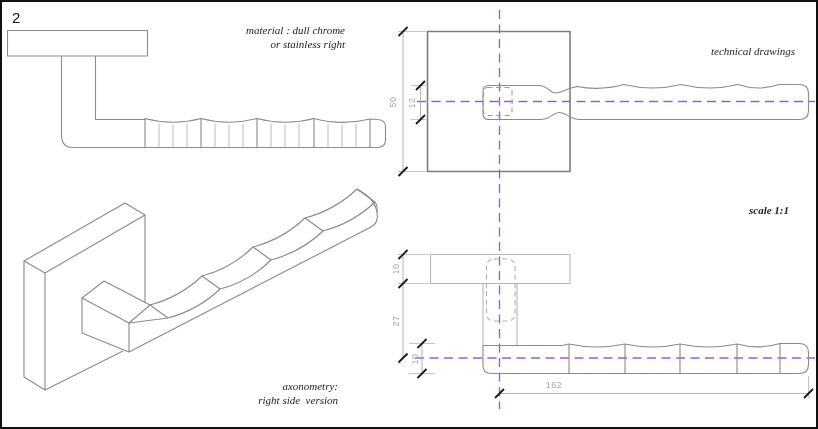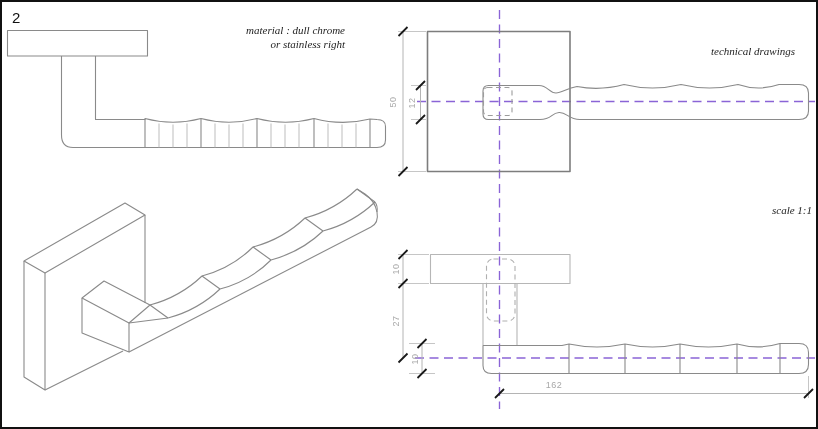--- a/index.html
+++ b/index.html
@@ -42,21 +42,21 @@
     position:absolute;
     font-family:"Liberation Serif",serif;
     font-style:italic;
     font-size:11px;line-height:13.5px;
     color:var(--label_text);
     text-align:right;
   }
   .note span{display:block;white-space:pre;}
   .note-material{right:471px;top:22px;text-align:right;}
   .note-tech{right:21px;top:23px;margin-top:20px;}
-  .note-scale{right:4px;top:202px;}
+  .note-scale{right:27px;top:202px;font-weight:bold;}
   .note-axo{right:478px;top:378px;}
   .dimnum{
     position:absolute;
     font-size:9px;color:var(--dim_text);
     letter-spacing:.5px;
     transform:translate(-50%,-50%) rotate(-90deg);
     white-space:nowrap;
   }
   .dimnum.horiz{transform:translate(-50%,-50%);}
 </style>
@@ -123,20 +123,24 @@
   </div>
 
   <div class="note note-tech">
     <span>technical drawings</span>
   </div>
 
   <div class="note note-scale">
     <span>scale 1:1</span>
   </div>
 
+  <div class="note note-axo">
+    <span>axonometry:</span>
+    <span>right side  version</span>
+  </div>
 
   <span class="dimnum" style="left:390.5px;top:99.5px;">50</span>
   <span class="dimnum" style="left:409.5px;top:100.5px;">12</span>
   <span class="dimnum" style="left:394px;top:267px;">10</span>
   <span class="dimnum" style="left:394px;top:318.5px;">27</span>
   <span class="dimnum" style="left:412.5px;top:356.5px;">10</span>
   <span class="dimnum horiz" style="left:552px;top:382.5px;">162</span>
 
 </div>
 

